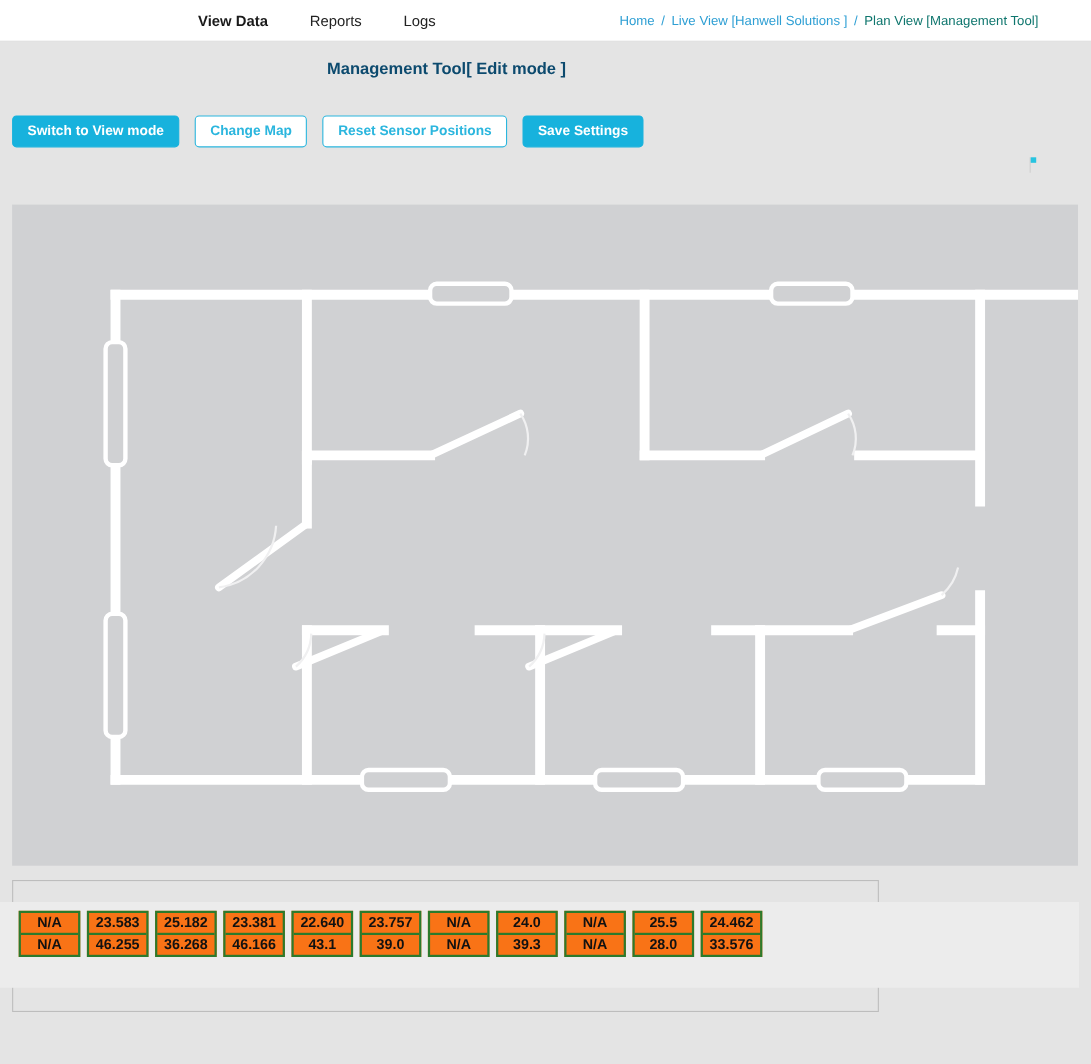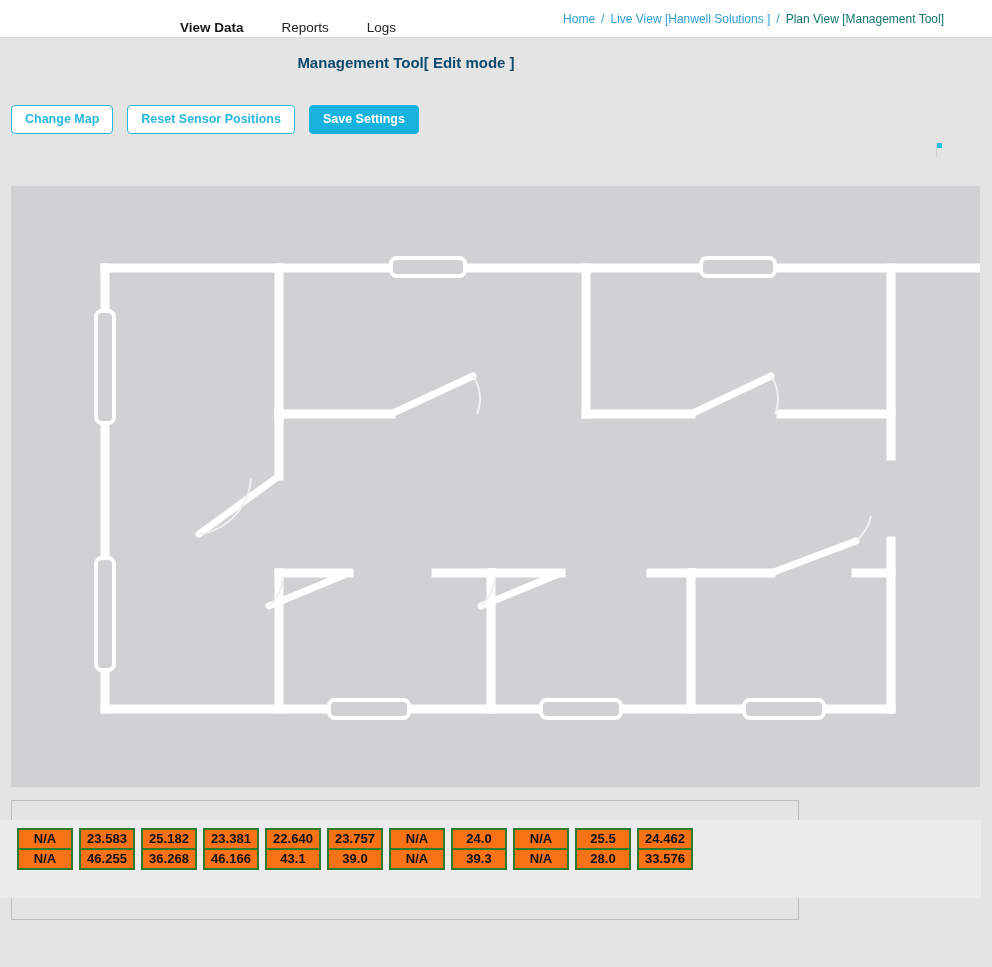--- a/index.html
+++ b/index.html
@@ -37,21 +37,21 @@
     border-left:1px solid #7a7a72;
     box-shadow:inset 1px 1px 0 #f2efe9, inset -1px -1px 0 #8d8a83;
     display:flex;align-items:center;justify-content:center;
     cursor:pointer;
   }
   .brand-caret span{
     display:block;width:0;height:0;
     border-left:4px solid transparent;border-right:4px solid transparent;
     border-top:5px solid #2b2b2b;
   }
-  .nav-links{position:absolute;left:180px;top:8px;height:38px;display:flex;align-items:center;text-align:right;}
+  .nav-links{position:absolute;left:180px;top:0;height:38px;display:flex;align-items:center;text-align:right;}
   .nav-link{
     font-size:13.5px;color:#1a1a1a;font-weight:bold;
     margin-right:38px;cursor:pointer;text-decoration:none;
   }
   .nav-link.plain{font-weight:normal;color:#222;}
 
   .breadcrumb{
     position:absolute;right:48px;top:0;height:38px;
     display:flex;align-items:center;
     font-size:12px;color:#333;text-align:right;
@@ -154,20 +154,21 @@
     <span class="crumb-sep">/</span>
     <span class="crumb-link">Live View [Hanwell Solutions ]</span>
     <span class="crumb-sep">/</span>
     <span class="crumb-current">Plan View [Management Tool]</span>
   </div>
 </div>
 
 <div class="page-title">Management Tool[ Edit mode ]</div>
 
 <div class="btn-row">
+  <button class="btn btn-solid">Switch to View mode</button>
   <button class="btn btn-outline">Change Map</button>
   <button class="btn btn-outline">Reset Sensor Positions</button>
   <button class="btn btn-solid">Save Settings</button>
 </div>
 
 <div class="mini-pin">
   <div class="pin-pole"></div>
   <div class="pin-head"></div>
 </div>
 

